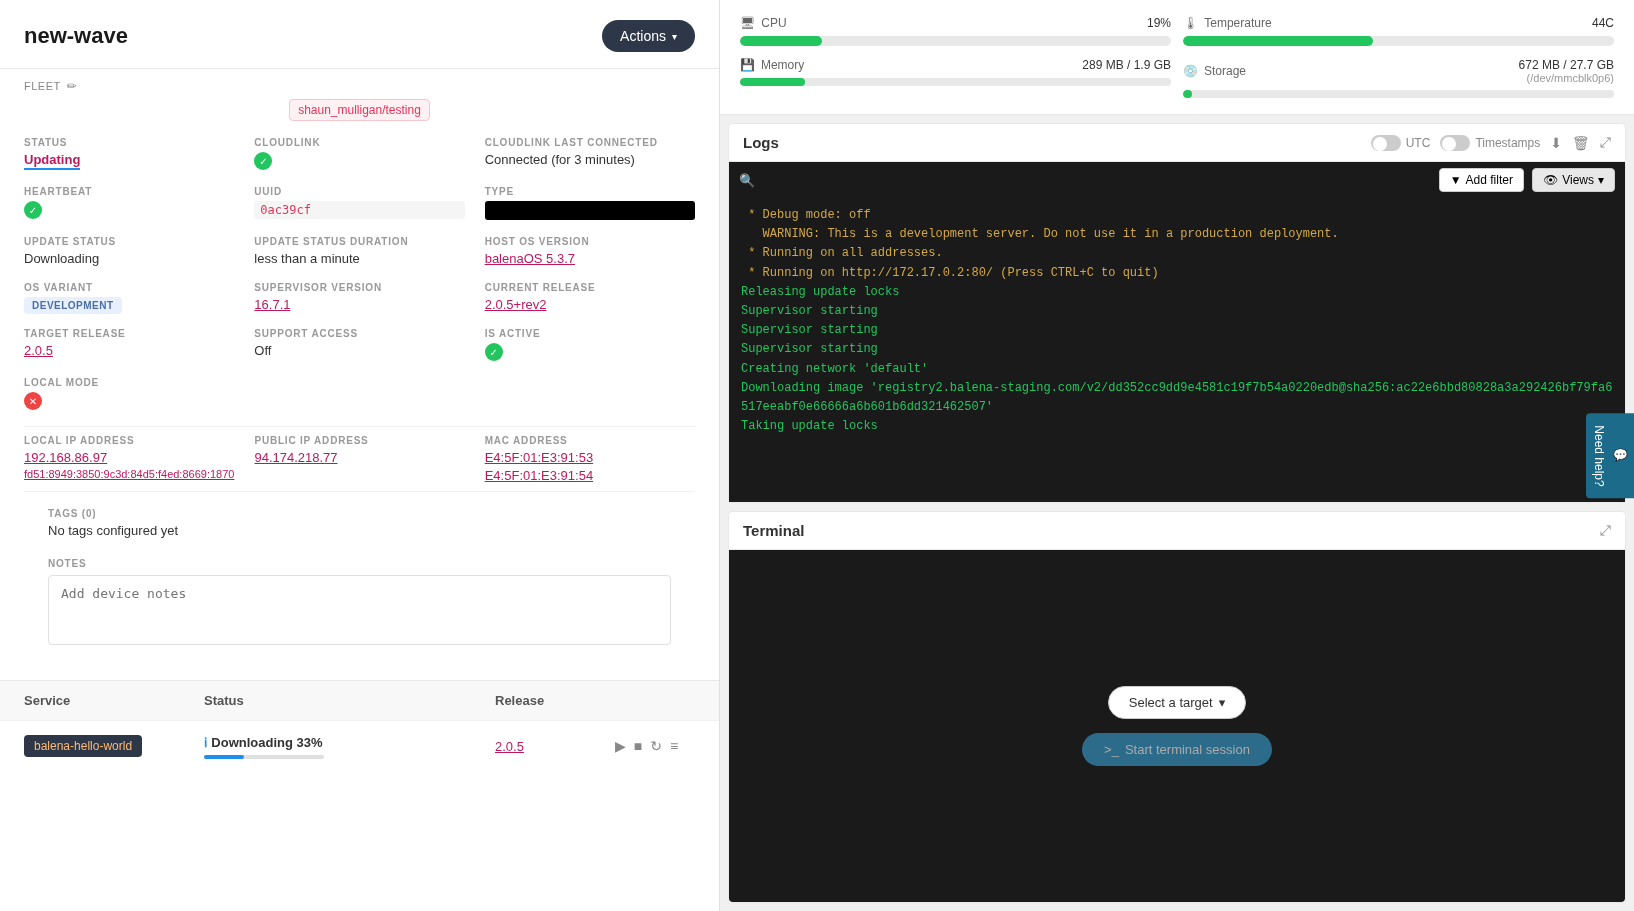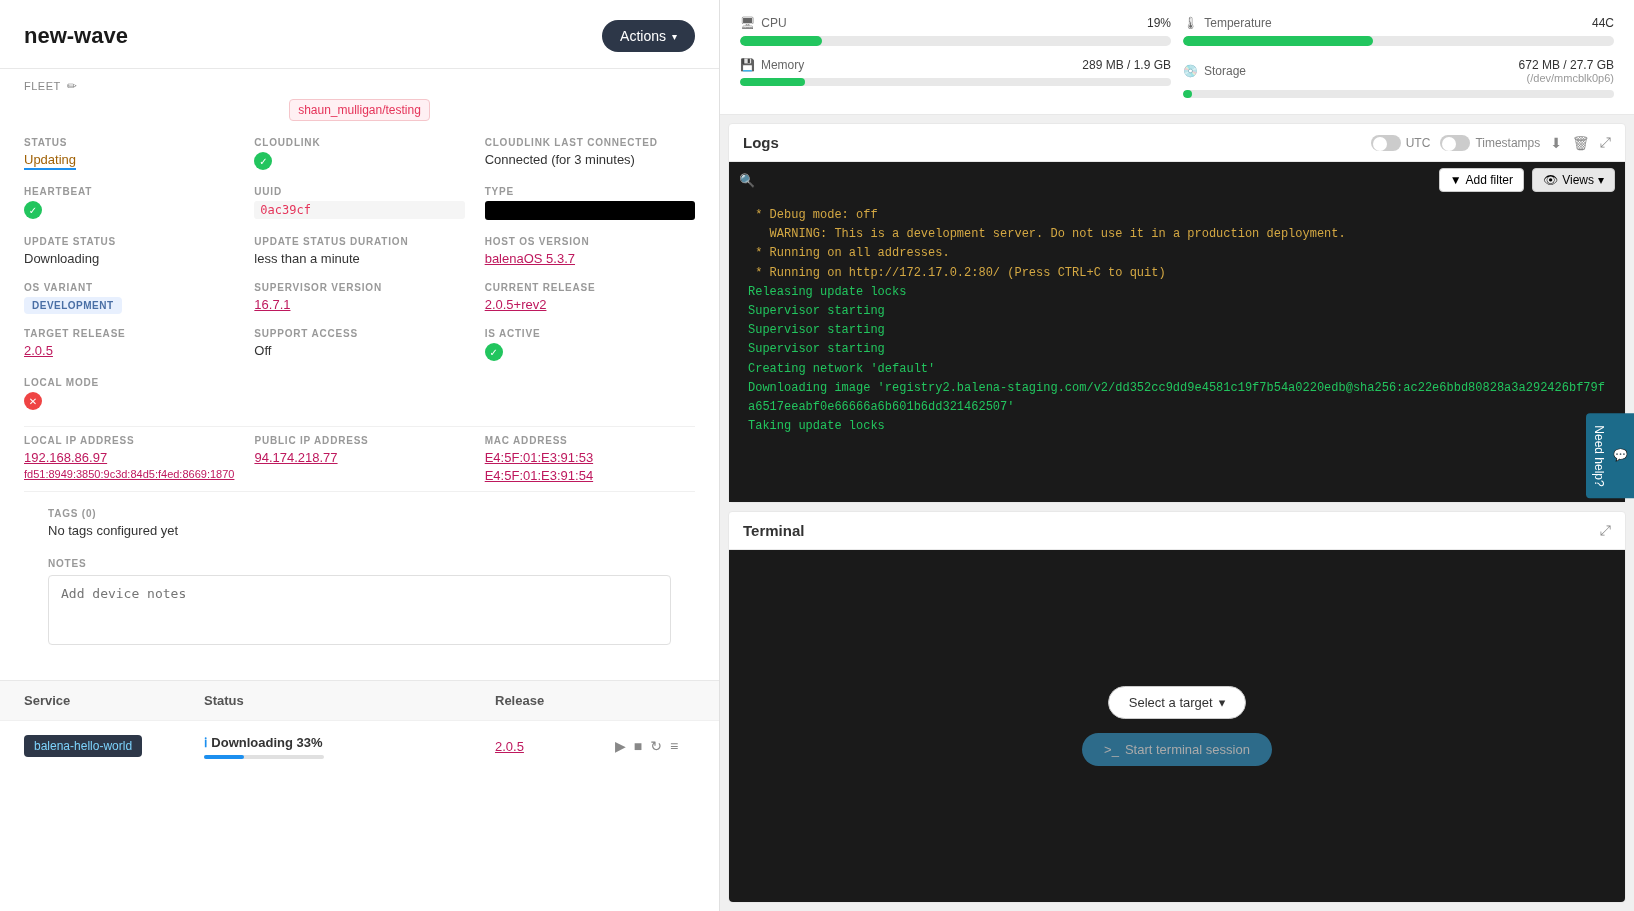--- a/index.html
+++ b/index.html
@@ -16,21 +16,21 @@
     .fleet-label { font-size: 11px; color: #888; font-weight: 500; letter-spacing: 0.5px; display: flex; align-items: center; gap: 6px; margin-bottom: 6px; }
     .edit-icon { color: #888; cursor: pointer; font-size: 12px; }
     .fleet-badge { background: #fff0f3; color: #e5345a; border: 1px solid #f5c6cb; border-radius: 4px; padding: 3px 8px; font-size: 12px; display: inline-block; }
     
     .device-info { padding: 16px 24px; }
     .info-grid { display: grid; grid-template-columns: 1fr 1fr 1fr; gap: 16px 20px; margin-bottom: 16px; }
     .info-item { }
     .info-label { font-size: 10px; color: #999; font-weight: 600; letter-spacing: 0.8px; text-transform: uppercase; margin-bottom: 4px; }
     .info-value { font-size: 13px; color: #333; }
     .info-value.link { color: #be185d; cursor: pointer; text-decoration: underline; }
-    .info-value.updating { color: #a16207; border-bottom: 2px solid #1c8fef; display: inline-block; padding-bottom: 1px; }
+    .info-value.updating { color: #be185d; border-bottom: 2px solid #1c8fef; display: inline-block; padding-bottom: 1px; font-weight: bold; }
     .info-value.mono { font-family: monospace; background: #f5f5f5; padding: 2px 6px; border-radius: 3px; color: #e5345a; font-size: 12px; }
     .info-value.blocked { background: #000; color: #000; border-radius: 3px; padding: 2px 40px; }
     
     .check-icon { width: 18px; height: 18px; background: #22c55e; border-radius: 50%; display: inline-flex; align-items: center; justify-content: center; color: white; font-size: 10px; }
     .x-icon { width: 18px; height: 18px; background: #ef4444; border-radius: 50%; display: inline-flex; align-items: center; justify-content: center; color: white; font-size: 10px; }
     .badge-dev { background: #e8f0fe; color: #4a6fa5; font-size: 10px; padding: 3px 8px; border-radius: 4px; font-weight: 600; letter-spacing: 0.5px; }
     
     .toggle { width: 36px; height: 18px; background: #ccc; border-radius: 9px; position: relative; cursor: pointer; }
     .toggle::after { content: ''; width: 14px; height: 14px; background: white; border-radius: 50%; position: absolute; top: 2px; left: 2px; }
     
@@ -42,21 +42,21 @@
     .tags-empty { font-size: 13px; color: #333; }
     
     .notes-section { padding: 8px 24px 16px; }
     .notes-label { font-size: 10px; color: #999; font-weight: 600; letter-spacing: 0.8px; text-transform: uppercase; margin-bottom: 6px; }
     .notes-input { width: 100%; border: 1px solid #e0e0e0; border-radius: 4px; padding: 10px 12px; font-size: 13px; color: #aaa; min-height: 70px; resize: none; outline: none; }
     
     
     .services-table { border-top: 1px solid #e8e8e8; }
     .services-header { display: grid; grid-template-columns: 180px 1fr 120px 80px; padding: 12px 24px; background: #f8f8f8; font-weight: 600; font-size: 13px; color: #555; }
     .service-row { display: grid; grid-template-columns: 180px 1fr 120px 80px; padding: 12px 24px; align-items: center; border-top: 1px solid #f0f0f0; }
-    .service-badge { background: #2d3748; color: #7dd3fc; border-radius: 4px; padding: 4px 10px; font-size: 12px; font-weight: 500; display: inline-block; }
+    .service-badge { background: #2d3748; color: #fdba74; border-radius: 4px; padding: 4px 10px; font-size: 12px; font-weight: 500; display: inline-block; }
     .status-downloading { display: flex; flex-direction: column; gap: 4px; }
     .status-text { font-weight: 600; font-size: 13px; display: flex; align-items: center; gap: 4px; }
     .status-text .info-dot { color: #1c8fef; }
     .progress-bar-wrap { width: 120px; height: 4px; background: #e0e0e0; border-radius: 2px; }
     .progress-bar-fill { height: 100%; background: #1c8fef; border-radius: 2px; }
     .service-actions { display: flex; align-items: center; gap: 8px; }
     .action-icon { color: #888; cursor: pointer; font-size: 14px; }
     
     
     .right-panel { flex: 1; display: flex; flex-direction: column; background: #f0f0f0; overflow: hidden; }
@@ -78,21 +78,21 @@
     .logs-header { display: flex; align-items: center; justify-content: space-between; padding: 10px 14px; border-bottom: 1px solid #e8e8e8; }
     .logs-title { font-size: 15px; font-weight: 600; color: #333; }
     .logs-controls { display: flex; align-items: center; gap: 10px; }
     .toggle-label { font-size: 12px; color: #888; display: flex; align-items: center; gap: 5px; }
     .log-icon-btn { color: #888; cursor: pointer; font-size: 14px; }
     .logs-search { padding: 6px 10px; display: flex; align-items: center; gap: 8px; background: #1a1a1a; }
     .logs-search-icon { color: #888; }
     .logs-search-input { background: transparent; border: none; outline: none; color: #ccc; flex: 1; font-size: 13px; }
     .filter-btn { background: #fff; border: 1px solid #ccc; border-radius: 4px; padding: 4px 10px; font-size: 12px; cursor: pointer; display: flex; align-items: center; gap: 4px; }
     .views-btn { background: #e8e8e8; border: 1px solid #ccc; border-radius: 4px; padding: 4px 10px; font-size: 12px; cursor: pointer; display: flex; align-items: center; gap: 4px; }
-    .logs-body { background: #1a1a1a; flex: 1; overflow-y: auto; padding: 8px 19px; font-family: 'Courier New', monospace; font-size: 12px; line-height: 1.6; }
+    .logs-body { background: #1a1a1a; flex: 1; overflow-y: auto; padding: 8px 12px; font-family: 'Courier New', monospace; font-size: 12px; line-height: 1.6; }
     .log-line { white-space: pre-wrap; word-break: break-all; }
     .log-yellow { color: #d4a843; }
     .log-green { color: #22c55e; }
     
     
     .terminal-panel { background: #fff; margin: 0 8px 8px; border-radius: 4px; border: 1px solid #e8e8e8; flex: 1; display: flex; flex-direction: column; min-height: 180px; }
     .terminal-header { display: flex; align-items: center; justify-content: space-between; padding: 10px 14px; border-bottom: 1px solid #e8e8e8; }
     .terminal-title { font-size: 15px; font-weight: 600; color: #333; }
     .terminal-expand { color: #888; cursor: pointer; font-size: 14px; }
     .terminal-body { background: #1a1a1a; flex: 1; display: flex; flex-direction: column; align-items: center; justify-content: center; gap: 14px; border-radius: 0 0 4px 4px; }

